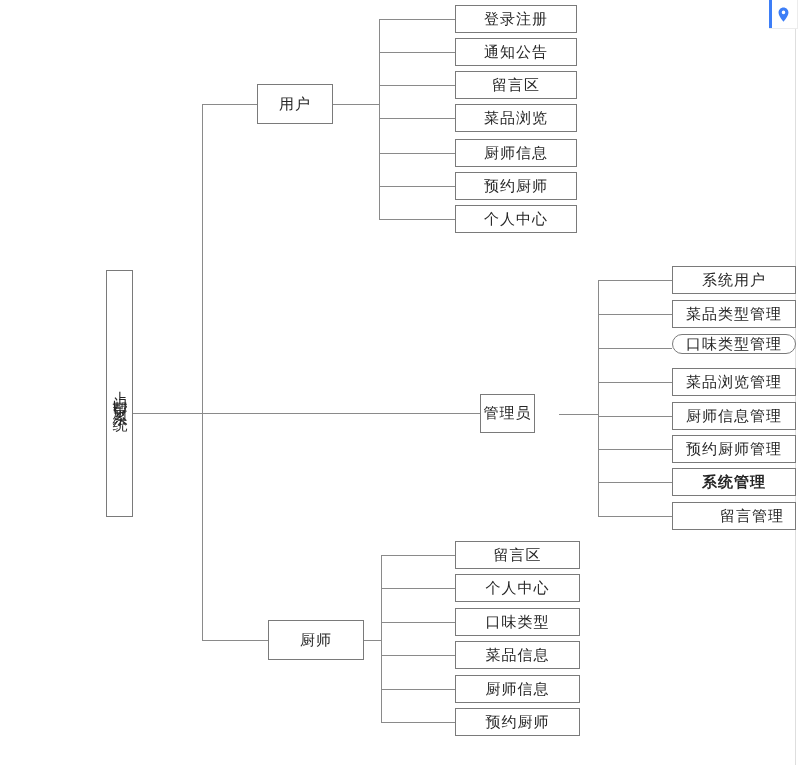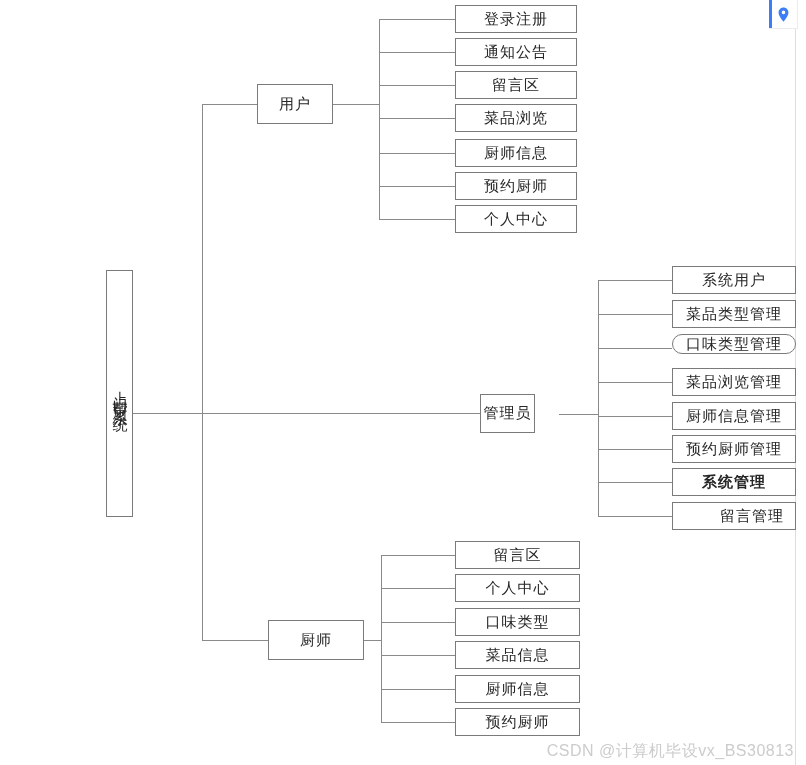--- a/index.html
+++ b/index.html
@@ -126,21 +126,20 @@
       <div class="hline" style="left: 381px; top: 622px; width: 74px;"></div>
       <div class="box" style="left: 455px; top: 608px; width: 125px; height: 28px;">口味类型</div>
       <div class="hline" style="left: 381px; top: 655px; width: 74px;"></div>
       <div class="box" style="left: 455px; top: 641px; width: 125px; height: 28px;">菜品信息</div>
       <div class="hline" style="left: 381px; top: 689px; width: 74px;"></div>
       <div class="box" style="left: 455px; top: 675px; width: 125px; height: 28px;">厨师信息</div>
       <div class="hline" style="left: 381px; top: 722px; width: 74px;"></div>
       <div class="box" style="left: 455px; top: 708px; width: 125px; height: 28px;">预约厨师</div>
     </div>
 
-  <div class="watermark">CSDN @计算机毕设vx_BS30813</div>
 
   <div class="pin-widget">
     <span class="pin-accent"></span>
     <svg width="17" height="17" viewBox="0 0 24 24">
       <path fill="#3d7ef7" d="M12 2C8.13 2 5 5.13 5 9c0 5.25 7 13 7 13s7-7.75 7-13c0-3.87-3.13-7-7-7zm0 9.5a2.5 2.5 0 1 1 0-5 2.5 2.5 0 0 1 0 5z"></path>
     </svg>
   </div>
 
 </div>
 

